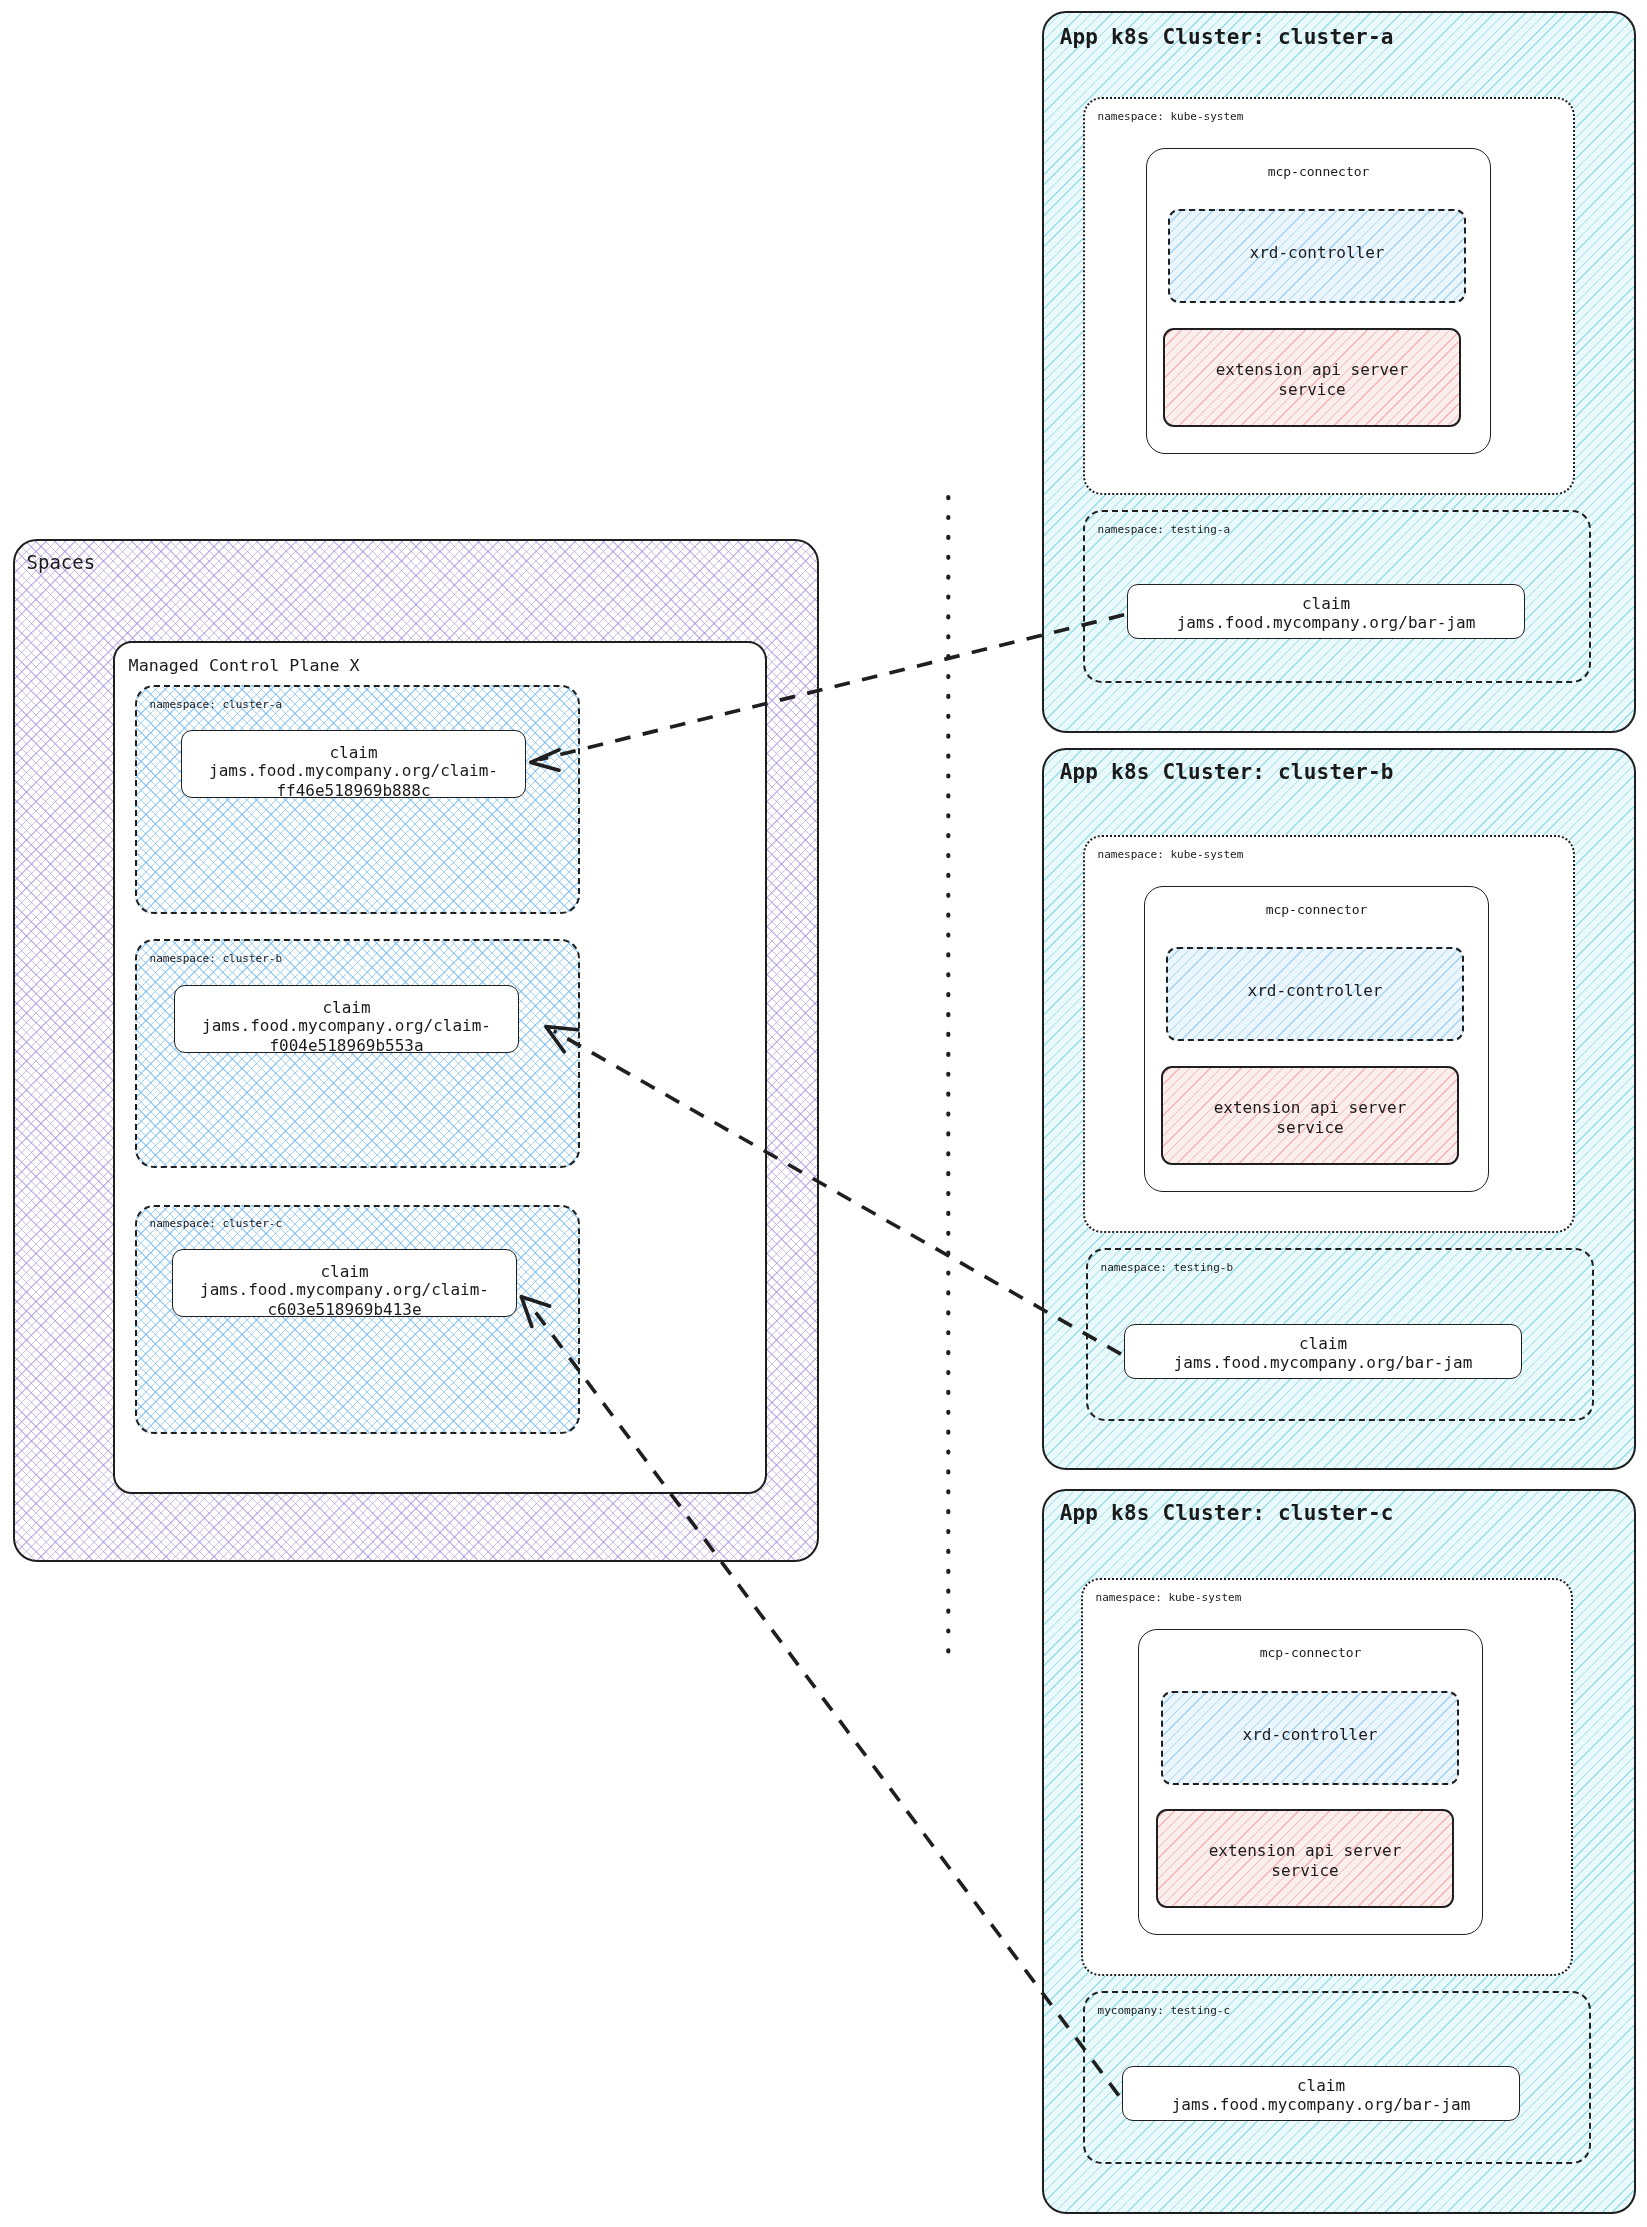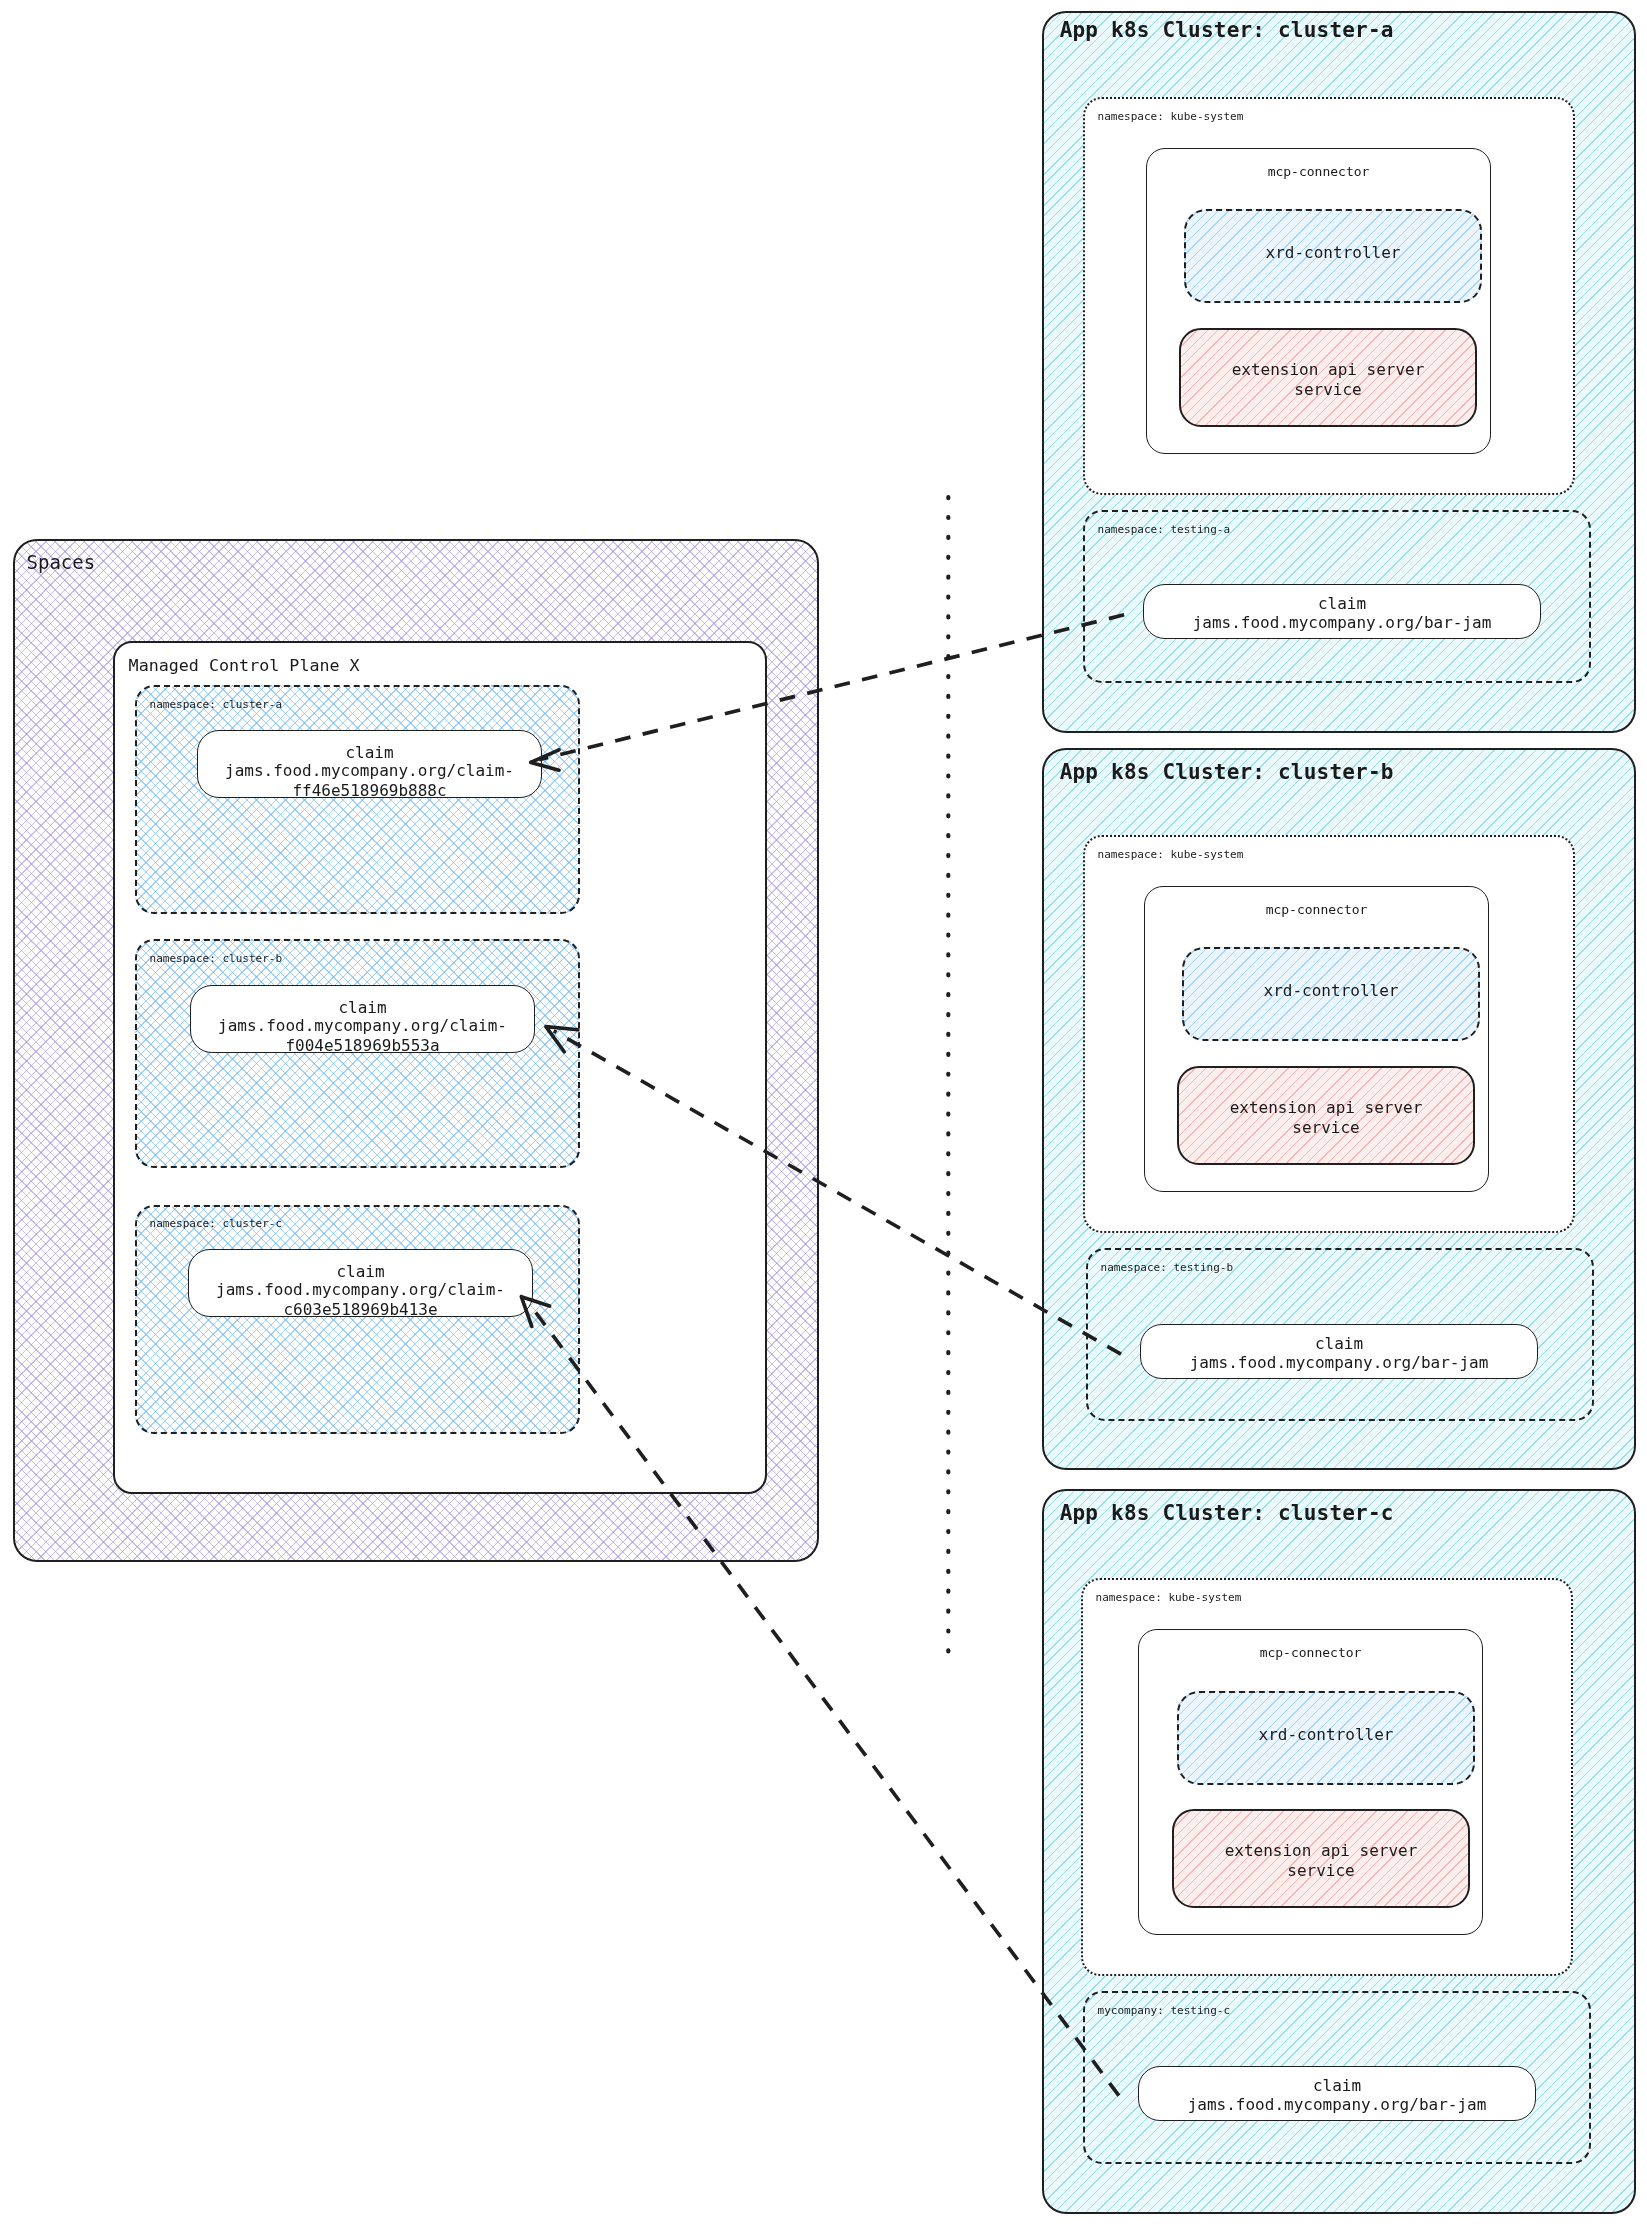--- a/index.html
+++ b/index.html
@@ -56,21 +56,21 @@
 
   
   .stroke-solid      { border: 2.1px solid #1f1f1f; }
   .stroke-solid-thin { border: 1.6px solid #1f1f1f; }
   .stroke-dashed     { border: 2.6px dashed #1f1f1f; }
   .stroke-dashed-thin{ border: 2.1px dashed #1f1f1f; }
   .stroke-dotted     { border: 2.6px dotted #1f1f1f; }
 
   .r-lg { border-radius: 24px; }
   .r-md { border-radius: 19px; }
-  .r-sm { border-radius: 22px; margin-left: 16px; }
+  .r-sm { border-radius: 11px; }
 
   
   .corner-label {
     position: absolute;
     color: #1a1a1a;
     white-space: nowrap;
     line-height: 1;
   }
   .lbl-spaces        { font-size: 19px; }
   .lbl-cluster-title { font-size: 21px; font-weight: bold; letter-spacing: 0.2px; }
@@ -132,21 +132,21 @@
   <div class="box stroke-dashed r-md fill-blue-cross" style="left:135px; top:1205px; width:445px; height:229px;">
     <div class="corner-label lbl-ns" style="left:12.6px; top:11px;">namespace: cluster-c</div>
   </div>
   <div class="box stroke-solid-thin r-sm fill-white" style="left:172px; top:1249px; width:345px; height:68px;">
     <div class="center-label lbl-claim" style="top:11.5px;">claim</div>
     <div class="center-label lbl-claim" style="top:30px;">jams.food.mycompany.org/claim-
 c603e518969b413e</div>
   </div>
 
   <div class="box stroke-solid r-lg fill-cyan-diag" style="left:1042px; top:10.5px; width:594px; height:722px;">
-    <div class="corner-label lbl-cluster-title" style="left:15.7px; top:7px;">App k8s Cluster: cluster-a</div>
+    <div class="corner-label lbl-cluster-title" style="left:15.7px; top:14px;">App k8s Cluster: cluster-a</div>
   </div>
   <div class="box stroke-dotted r-md fill-white" style="left:1083px; top:97px; width:492px; height:398px;">
     <div class="corner-label lbl-ns" style="left:12.6px; top:11.5px;">namespace: kube-system</div>
   </div>
   <div class="box stroke-solid-thin r-md fill-white" style="left:1146px; top:148px; width:345px; height:306px;">
     <div class="center-label lbl-connector" style="top:14.7px;">mcp-connector</div>
   </div>
   <div class="box stroke-dashed-thin r-sm fill-blue-diag" style="left:1168px; top:209px; width:298px; height:94px;">
     <div class="center-label lbl-inner" style="top:32px;">xrd-controller</div>
   </div>

